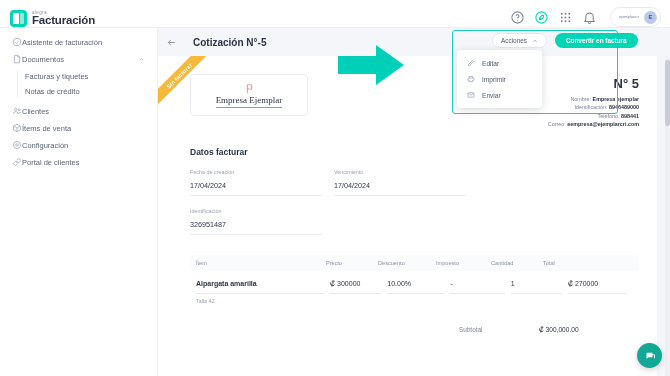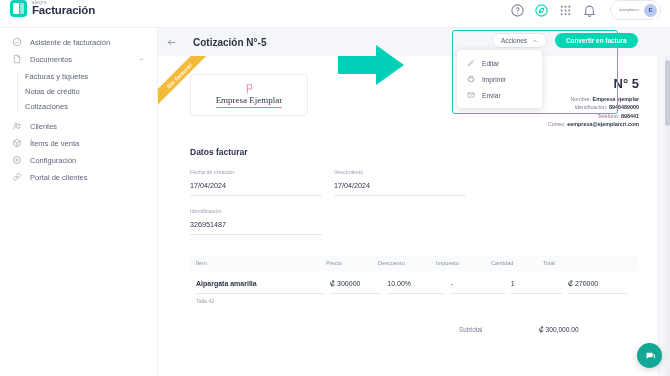--- a/index.html
+++ b/index.html
@@ -8,21 +8,21 @@
     font-family: "Liberation Sans", sans-serif;
     background: #ffffff;
     overflow: hidden;
   }
   body { position: relative; }
 
   
   .topbar {
     position: absolute; top: 0; left: 0; width: 670px; height: 28px;
     background: #ffffff; border-bottom: 1px solid #eceef2;
-    display: flex; align-items: flex-start; z-index: 30;
+    display: flex; align-items: flex-end; z-index: 30;
   }
   .brand { display: flex; align-items: center; gap: 5px; padding-left: 10px; }
   .brand-mark {
     width: 17px; height: 17px; border-radius: 4px;
     background: #00d6b4; position: relative; flex: none;
   }
   .brand-mark::before {
     content: ""; position: absolute; left: 3px; top: 3px;
     width: 6px; height: 11px; background: #fff; border-radius: 1px;
   }
@@ -53,21 +53,21 @@
     display: flex; align-items: center; justify-content: center; flex: none;
   }
 
   
   .sidebar {
     position: absolute; top: 28px; left: 0; width: 158px; bottom: 0;
     background: #ffffff; border-right: 1px solid #edeff3;
     padding-top: 6px; z-index: 20;
   }
   .nav-item {
-    display: flex; align-items: center; gap: 8px;
+    display: flex; align-items: center; 
     height: 16px; padding: 0 12px; margin-bottom: 1px;
     font-size: 7.5px; color: #5c6578; cursor: pointer;
   }
   .nav-ico { width: 10px; height: 10px; flex: none; color: #9aa3b4; }
   .nav-ico svg { width: 100%; height: 100%; display: block; }
   .nav-chev { margin-left: auto; width: 7px; height: 7px; color: #9aa3b4; }
   .nav-chev svg { width: 100%; height: 100%; display: block; }
   .subnav { position: relative; margin: 2px 0 4px 0; }
   .subnav::before {
     content: ""; position: absolute; left: 16.5px; top: 2px; bottom: 2px;
@@ -299,23 +299,20 @@
         </svg>
     </span>
   </div>
 
   <div class="subnav">
     <div class="subnav-item">
       <span>Facturas y tiquetes</span>
     </div>
     <div class="subnav-item">
       <span>Notas de crédito</span>
-    </div>
-    <div class="subnav-item">
-      <span>Cotizaciones</span>
     </div>
   </div>
 
   <div class="nav-item">
     <span class="nav-ico">
       <svg viewBox="0 0 24 24" fill="none" stroke="currentColor" stroke-width="1.8">
         <circle cx="9" cy="8" r="3"></circle>
           <path d="M3.5 19a5.5 5.5 0 0111 0"></path>
         <circle cx="17.5" cy="9" r="2.2"></circle>
           <path d="M15 19a4.5 4.5 0 015.8-3.2"></path>

